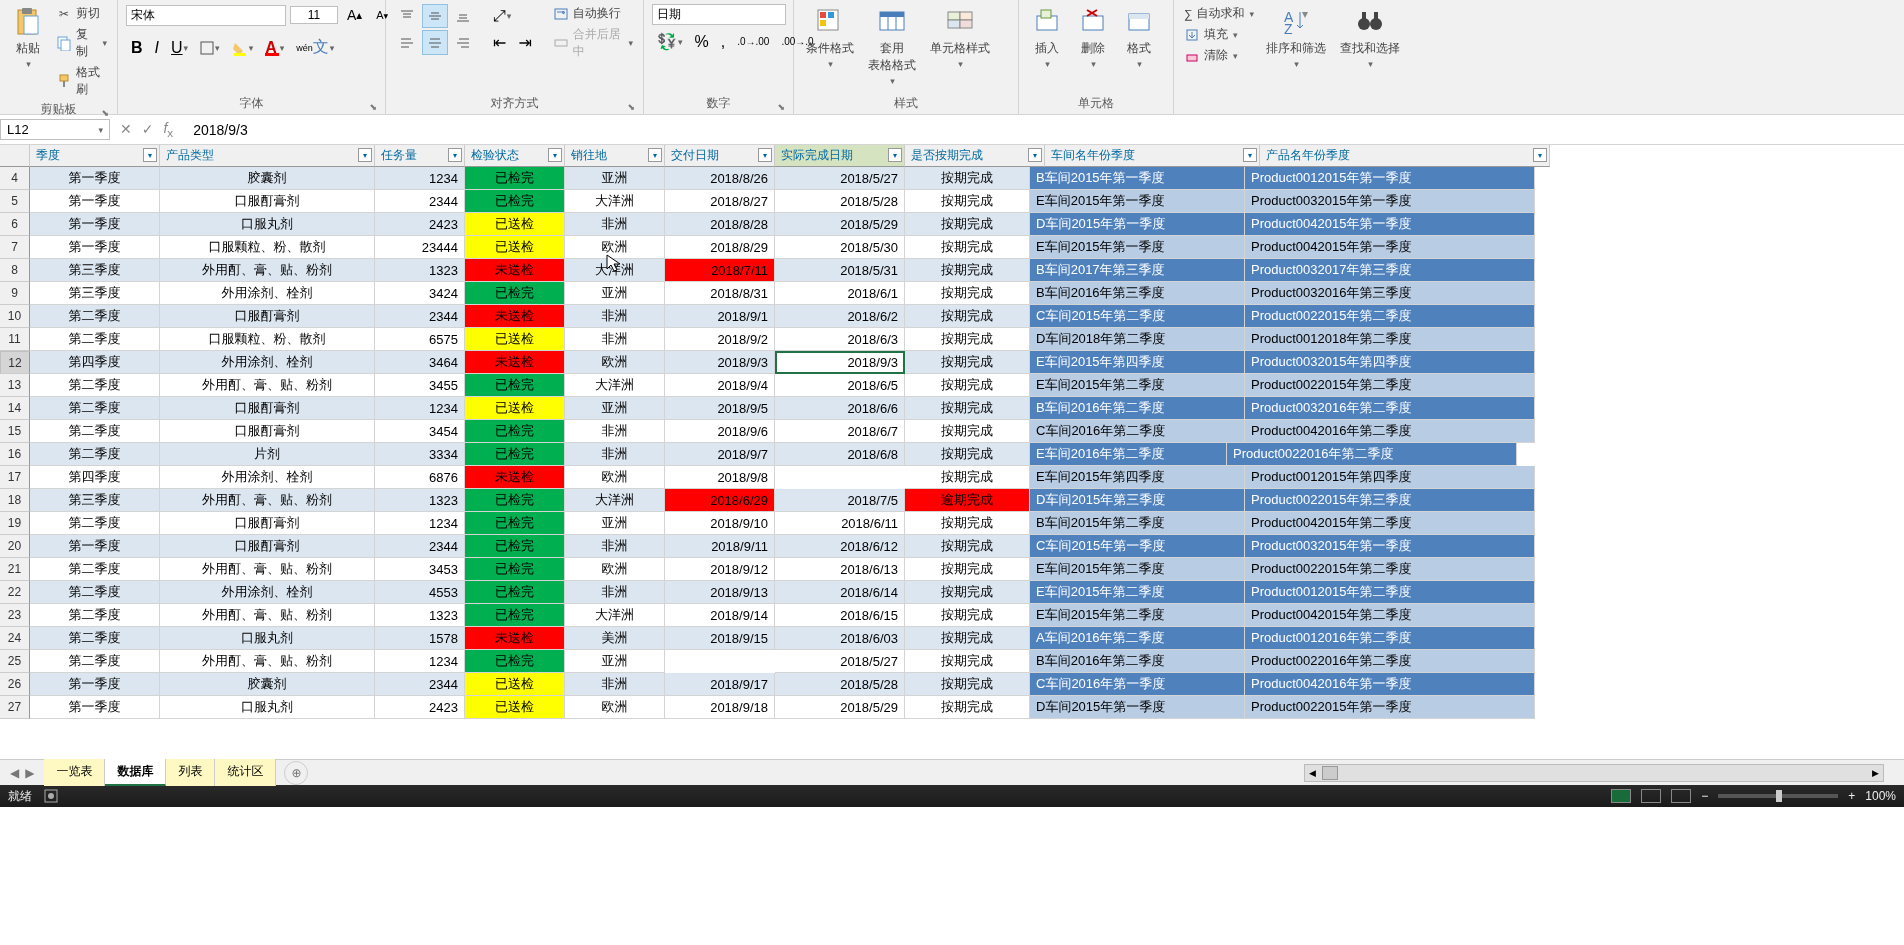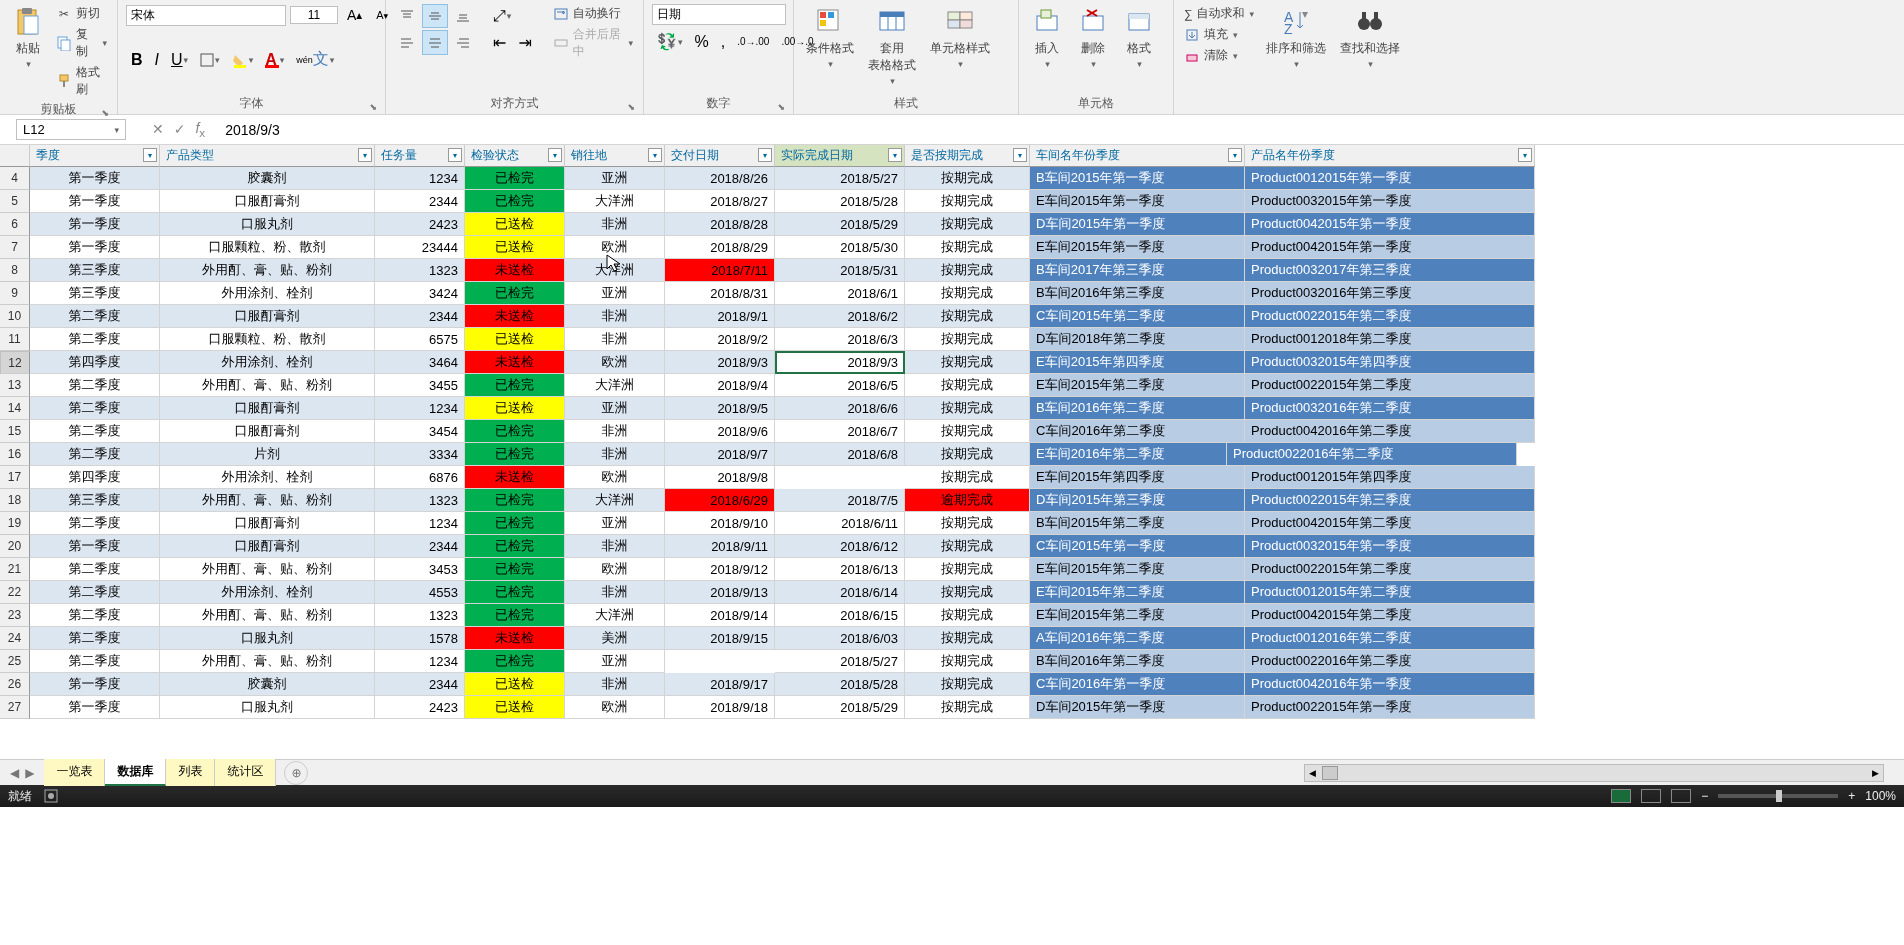--- a/index.html
+++ b/index.html
@@ -19,21 +19,21 @@
 .vcol { display: flex; flex-direction: column; gap: 2px; }
 .dd { font-size: 9px; color: #666; margin-left: 1px; }
 .sel { border: 1px solid #c0c0c0; background: #fff; font-size: 12px; padding: 1px 4px; }
 .sel.font { width: 160px; }
 .sel.size { width: 48px; text-align: center; }
 .toggle-btn { border: 1px solid transparent; padding: 2px 4px; display: inline-flex; align-items: center; justify-content: center; }
 .toggle-btn.active { background: #cde6f7; border-color: #92c0e0; }
 
 
 .fbar { height: 30px; border-bottom: 1px solid #d4d4d4; display: flex; align-items: center; background: #fff; }
-.namebox { width: 110px; border: 1px solid #c0c0c0; margin: 2px 16px; padding: 2px 6px; font-size: 13px; display: flex; justify-content: space-between; align-items: center; }
+.namebox { width: 110px; border: 1px solid #c0c0c0; margin: 2px 0; padding: 2px 6px; font-size: 13px; display: flex; justify-content: space-between; align-items: center; }
 .fx-btns { display: flex; gap: 10px; padding: 0 10px; color: #888; font-size: 14px; align-items: center; }
 .fx-input { flex: 1; padding: 2px 10px; font-size: 14px; }
 
 
 .grid-area { position: relative; height: 614px; overflow: hidden; }
 .corner { position: absolute; left: 0; top: 0; width: 30px; height: 22px; background: #f0f0f0; border-right: 1px solid #ccc; border-bottom: 1px solid #999; }
 .colheads { position: absolute; left: 30px; top: 0; height: 22px; display: flex; }
 .colhead { background: #f0f0f0; border-right: 1px solid #ccc; border-bottom: 1px solid #999; font-size: 12px; display: flex; align-items: center; padding: 0 6px; color: #0369a1; position: relative; }
 .colhead .filter { position: absolute; right: 2px; top: 3px; width: 14px; height: 14px; border: 1px solid #999; background: #fff; display: flex; align-items: center; justify-content: center; font-size: 8px; }
 .rowheads { position: absolute; left: 0; top: 22px; width: 30px; }
@@ -114,21 +114,21 @@
               </svg>
             </span>
             <span>格式刷</span>
           </div>
       </div>
     </div>
     <div class="rgroup-label"><span>剪贴板</span><span class="dlg">⬊</span></div>
   </div>
 
   <div class="rgroup" style="width:268px">
-    <div class="rgroup-body vcol" style="gap:20px">
+    <div class="rgroup-body vcol" style="gap:8px">
       <div style="display:flex;gap:4px;align-items:center">
         <div class="sel font"><span>宋体</span></div>
         <div class="sel size"><span>11</span></div>
         <span class="toggle-btn" style="font-size:14px">A<sup>▴</sup></span>
         <span class="toggle-btn" style="font-size:11px">A<sup>▾</sup></span>
       </div>
       <div style="display:flex;gap:2px;align-items:center">
         <span class="toggle-btn">
             <b>B</b>
           </span>
@@ -440,21 +440,21 @@
         <span class="filter">▾</span>
       </div>
       <div class="colhead" style="width: 110px;">
         <span>交付日期</span>
         <span class="filter">▾</span>
       </div>
       <div class="colhead hl" style="width: 130px;">
         <span>实际完成日期</span>
         <span class="filter">▾</span>
       </div>
-      <div class="colhead" style="width: 125px;">
+      <div class="colhead" style="width: 140px;">
         <span>是否按期完成</span>
         <span class="filter">▾</span>
       </div>
       <div class="colhead" style="width: 215px;">
         <span>车间名年份季度</span>
         <span class="filter">▾</span>
       </div>
       <div class="colhead" style="width: 290px;">
         <span>产品名年份季度</span>
         <span class="filter">▾</span>

